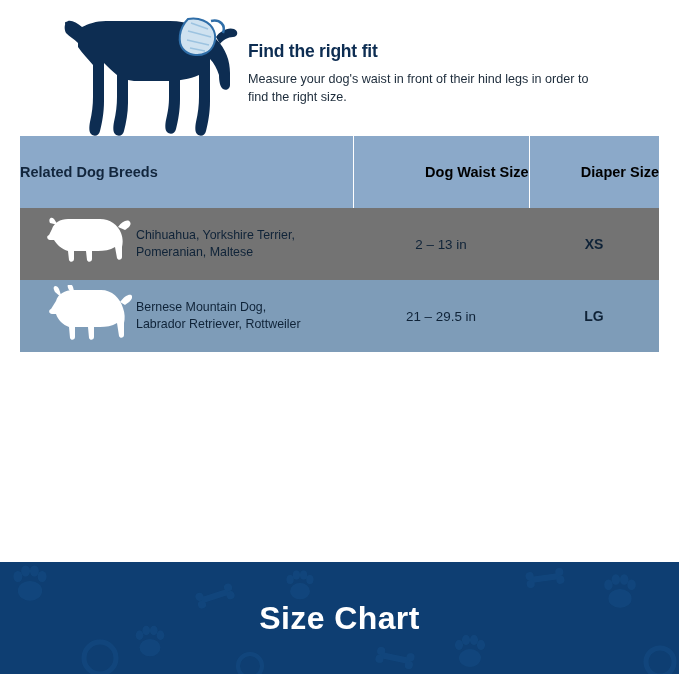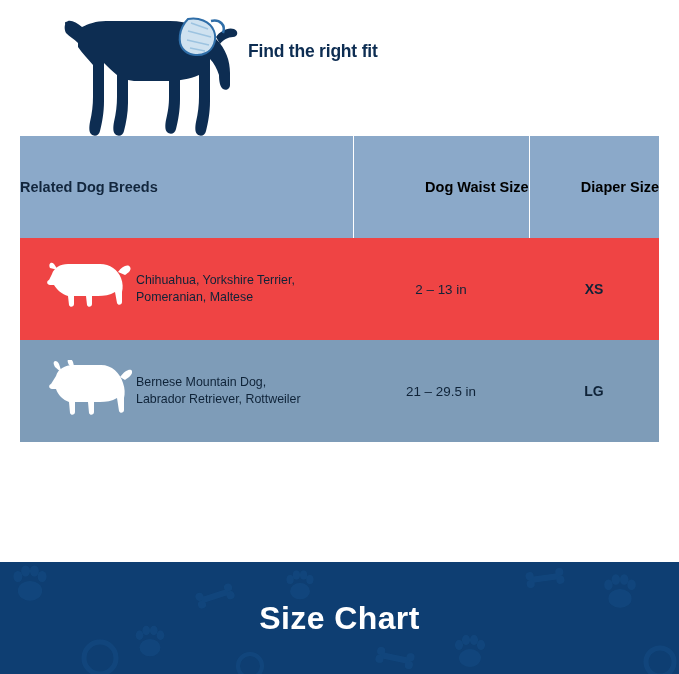--- a/index.html
+++ b/index.html
@@ -51,25 +51,25 @@
     max-width: 360px;
   }
 
   
   .table {
     margin: 0 20px;
     width: 639px;
     border-collapse: collapse;
     table-layout: fixed;
   }
-  .table tr { height: 102px; margin-top: 35px; }
+  .table tr { height: 72px; margin-top: 35px; }
   .table td, .table th { padding: 0; vertical-align: middle; }
 
   .row-head { background: #8ba9c9; height: 79px; }
-  .row-light { background: #ef4444; }
+  .row-light { background: #737373; }
   .row-dark  { background: #7e9cb8; }
 
   .col-breed { width: 333px; }
   .col-waist { width: 176px; }
   .col-size  { width: 130px; }
 
   .th-breed {
     font-size: 14.5px;
     font-weight: bold;
     color: #12263d;
@@ -186,20 +186,21 @@
           <path d="M168 4 C178 2 190 6 194 16 C197 24 194 34 186 38
                    C178 42 168 40 163 34 C158 28 158 14 168 4 Z" fill="#cfe2f0" stroke="#2f6ea8" stroke-width="2"></path>
           <path d="M171 8 L188 14 M168 16 L191 22 M167 25 L189 30 M170 33 L185 36" stroke="#9cc3e0" stroke-width="1.4" fill="none"></path>
           <path d="M191 6 C200 4 206 10 203 18" fill="none" stroke="#2f6ea8" stroke-width="2.5"></path>
         </g>
       </svg>
     </div>
 
     <div class="header-text">
       <h1 class="header-title">Find the right fit</h1>
+      <p class="header-sub">Measure your dog's waist in front of their hind legs in order to find the right size.</p>
     </div>
   </div>
 
   <table class="table">
     <colgroup>
       <col class="col-breed">
         <col class="col-waist">
         <col class="col-size">
     </colgroup>
     <thead>

